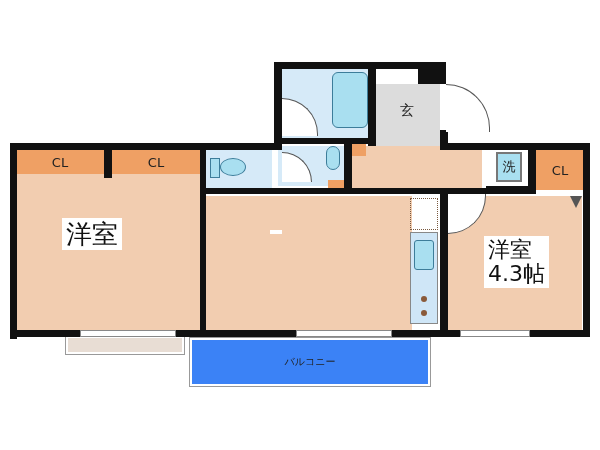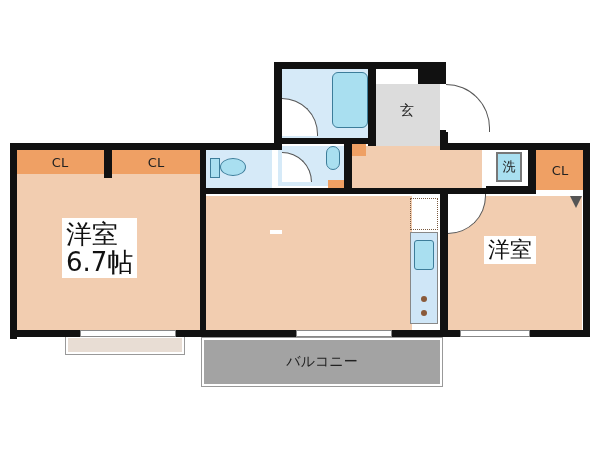--- a/index.html
+++ b/index.html
@@ -57,21 +57,21 @@
 <div class="cl" style="left:536px;top:150px;width:48px;height:40px;">
   <span>CL</span>
 </div>
 
 <div class="abs" style="left:410px;top:232px;width:28px;height:92px;background:#cfe6f7;border:1px solid #888;"></div>
 <div class="abs" style="left:414px;top:240px;width:20px;height:30px;background:#a9dff0;border:1.3px solid #3d7d9a;border-radius:3px;"></div>
 <div class="abs" style="left:421px;top:296px;width:6px;height:6px;background:#8a5a3a;border-radius:50%;"></div>
 <div class="abs" style="left:421px;top:310px;width:6px;height:6px;background:#8a5a3a;border-radius:50%;"></div>
 <div class="abs" style="left:410px;top:198px;width:28px;height:32px;border:1.3px dotted #7a5a40;"></div>
 
-<div class="abs" style="left:202px;top:338px;width:240px;height:48px;background:#a3a3a3;border:2px solid #ffffff;outline:1px solid #999;display:flex;align-items:center;justify-content:center;font-size:14px;color:#222;">
+<div class="abs" style="left:190px;top:338px;width:240px;height:48px;background:#3b82f6;border:2px solid #ffffff;outline:1px solid #999;display:flex;align-items:center;justify-content:center;font-size:10px;color:#222;">
   <span>バルコニー</span>
 </div>
 <div class="abs" style="left:66px;top:336px;width:118px;height:18px;background:#e8ddd4;border:2px solid #fff;outline:1px solid #999;"></div>
 
 <div class="wall" style="left:10px;top:143px;width:264px;height:7px;"></div>
 <div class="wall" style="left:10px;top:143px;width:7px;height:196px;"></div>
 <div class="wall" style="left:10px;top:330px;width:580px;height:7px;"></div>
 <div class="wall" style="left:583px;top:143px;width:7px;height:194px;"></div>
 <div class="wall" style="left:440px;top:143px;width:150px;height:7px;"></div>
 <div class="wall" style="left:274px;top:62px;width:172px;height:7px;"></div>
@@ -92,19 +92,19 @@
 <div class="window" style="left:296px;top:330px;width:96px;height:7px;"></div>
 <div class="window" style="left:460px;top:330px;width:70px;height:7px;"></div>
 
 <div class="door-arc" style="left:446px;top:84px;width:44px;height:48px;border-radius:0 44px 0 0;border-left:none;border-bottom:none;"></div>
 <div class="door-arc" style="left:448px;top:194px;width:38px;height:40px;border-radius:0 0 38px 0;border-left:none;border-top:none;"></div>
 
 <div class="abs" style="left:570px;top:196px;width:0;height:0;border-left:6px solid transparent;border-right:6px solid transparent;border-top:12px solid #555;"></div>
 
 <div class="label" style="left:62px;top:218px;padding:2px 4px;font-size:26px;">
   <div>洋室</div>
-  <div>6.7帖</div>
 </div>
 <div class="label" style="left:270px;top:230px;padding:2px 6px;font-size:28px;">
 </div>
 <div class="label" style="left:484px;top:236px;padding:2px 4px;font-size:22px;">
   <div>洋室</div>
+  <div>4.3帖</div>
 </div>
 
 </body></html>

